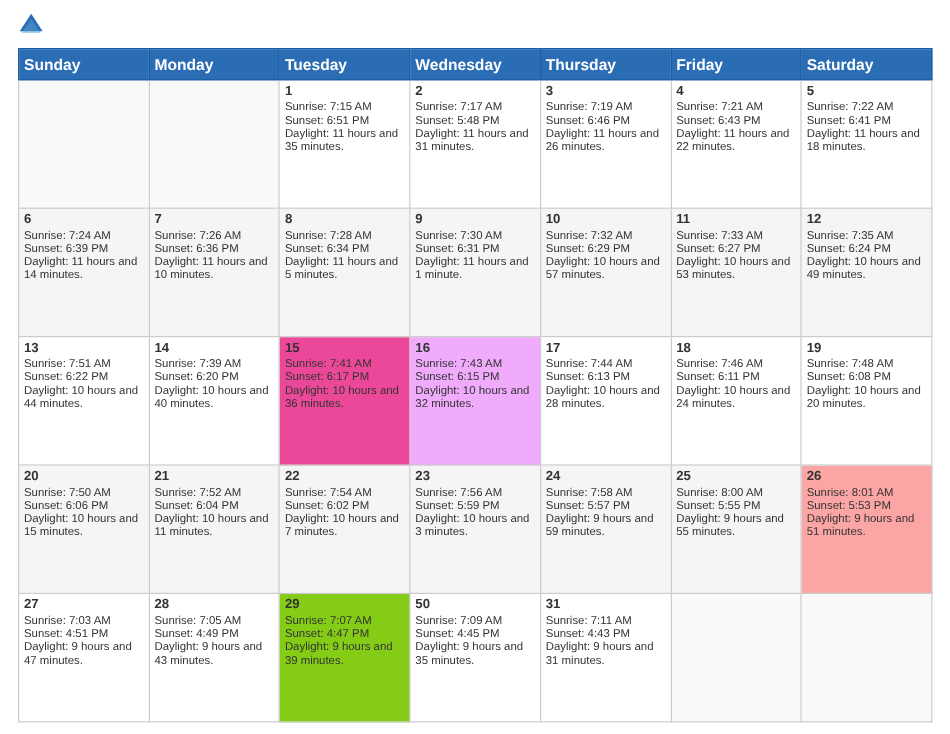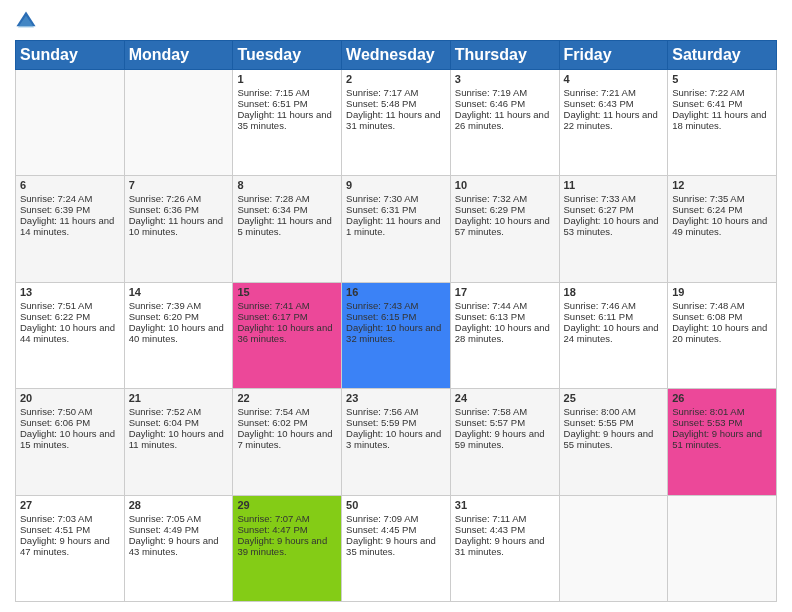--- a/index.html
+++ b/index.html
@@ -62,21 +62,21 @@
     .calendar {
       flex: 1;
       border: 1px solid #ccc;
       border-collapse: collapse;
       width: 100%;
       table-layout: fixed;
     }
     .calendar th {
       background: #2a6db5;
       color: #fff;
-      font-size: 16px;
+      font-size: 13px;
       font-weight: bold;
       padding: 5px 4px;
       text-align: left;
       border: 1px solid #1a5da5;
     }
     .calendar td {
       border: 1px solid #ccc;
       vertical-align: top;
       padding: 3px 4px;
       font-size: 9.5px;
@@ -149,33 +149,33 @@
           <td style="background: rgb(245, 245, 245);"><span class="day-num">8</span><span>Sunrise: 7:28 AM</span><br><span>Sunset: 6:34 PM</span><br><span>Daylight: 11 hours and 5 minutes.</span></td>
           <td style="background: rgb(245, 245, 245);"><span class="day-num">9</span><span>Sunrise: 7:30 AM</span><br><span>Sunset: 6:31 PM</span><br><span>Daylight: 11 hours and 1 minute.</span></td>
           <td style="background: rgb(245, 245, 245);"><span class="day-num">10</span><span>Sunrise: 7:32 AM</span><br><span>Sunset: 6:29 PM</span><br><span>Daylight: 10 hours and 57 minutes.</span></td>
           <td style="background: rgb(245, 245, 245);"><span class="day-num">11</span><span>Sunrise: 7:33 AM</span><br><span>Sunset: 6:27 PM</span><br><span>Daylight: 10 hours and 53 minutes.</span></td>
           <td style="background: rgb(245, 245, 245);"><span class="day-num">12</span><span>Sunrise: 7:35 AM</span><br><span>Sunset: 6:24 PM</span><br><span>Daylight: 10 hours and 49 minutes.</span></td>
         </tr>
         <tr>
           <td style="background: rgb(255, 255, 255);"><span class="day-num">13</span><span>Sunrise: 7:51 AM</span><br><span>Sunset: 6:22 PM</span><br><span>Daylight: 10 hours and 44 minutes.</span></td>
           <td style="background: rgb(255, 255, 255);"><span class="day-num">14</span><span>Sunrise: 7:39 AM</span><br><span>Sunset: 6:20 PM</span><br><span>Daylight: 10 hours and 40 minutes.</span></td>
           <td style="background: #ec4899;"><span class="day-num">15</span><span>Sunrise: 7:41 AM</span><br><span>Sunset: 6:17 PM</span><br><span>Daylight: 10 hours and 36 minutes.</span></td>
-          <td style="background: #3b82f6; margin-top: 15px;"><span class="day-num">16</span><span>Sunrise: 7:43 AM</span><br><span>Sunset: 6:15 PM</span><br><span>Daylight: 10 hours and 32 minutes.</span></td>
+          <td style="background: #f0abfc; margin-top: 15px;"><span class="day-num">16</span><span>Sunrise: 7:43 AM</span><br><span>Sunset: 6:15 PM</span><br><span>Daylight: 10 hours and 32 minutes.</span></td>
           <td style="background: rgb(255, 255, 255);"><span class="day-num">17</span><span>Sunrise: 7:44 AM</span><br><span>Sunset: 6:13 PM</span><br><span>Daylight: 10 hours and 28 minutes.</span></td>
           <td style="background: rgb(255, 255, 255);"><span class="day-num">18</span><span>Sunrise: 7:46 AM</span><br><span>Sunset: 6:11 PM</span><br><span>Daylight: 10 hours and 24 minutes.</span></td>
           <td style="background: rgb(255, 255, 255);"><span class="day-num">19</span><span>Sunrise: 7:48 AM</span><br><span>Sunset: 6:08 PM</span><br><span>Daylight: 10 hours and 20 minutes.</span></td>
         </tr>
         <tr>
           <td style="background: rgb(245, 245, 245);"><span class="day-num">20</span><span>Sunrise: 7:50 AM</span><br><span>Sunset: 6:06 PM</span><br><span>Daylight: 10 hours and 15 minutes.</span></td>
           <td style="background: rgb(245, 245, 245);"><span class="day-num">21</span><span>Sunrise: 7:52 AM</span><br><span>Sunset: 6:04 PM</span><br><span>Daylight: 10 hours and 11 minutes.</span></td>
           <td style="background: rgb(245, 245, 245);"><span class="day-num">22</span><span>Sunrise: 7:54 AM</span><br><span>Sunset: 6:02 PM</span><br><span>Daylight: 10 hours and 7 minutes.</span></td>
           <td style="background: rgb(245, 245, 245); margin-top: 23px;"><span class="day-num">23</span><span>Sunrise: 7:56 AM</span><br><span>Sunset: 5:59 PM</span><br><span>Daylight: 10 hours and 3 minutes.</span></td>
           <td style="background: rgb(245, 245, 245);"><span class="day-num">24</span><span>Sunrise: 7:58 AM</span><br><span>Sunset: 5:57 PM</span><br><span>Daylight: 9 hours and 59 minutes.</span></td>
           <td style="background: rgb(245, 245, 245);"><span class="day-num">25</span><span>Sunrise: 8:00 AM</span><br><span>Sunset: 5:55 PM</span><br><span>Daylight: 9 hours and 55 minutes.</span></td>
-          <td style="background: #ec4899;"><span class="day-num">26</span><span>Sunrise: 8:01 AM</span><br><span>Sunset: 5:53 PM</span><br><span>Daylight: 9 hours and 51 minutes.</span></td>
+          <td style="background: #fca5a5;"><span class="day-num">26</span><span>Sunrise: 8:01 AM</span><br><span>Sunset: 5:53 PM</span><br><span>Daylight: 9 hours and 51 minutes.</span></td>
         </tr>
         <tr>
           <td style="background: rgb(255, 255, 255);"><span class="day-num">27</span><span>Sunrise: 7:03 AM</span><br><span>Sunset: 4:51 PM</span><br><span>Daylight: 9 hours and 47 minutes.</span></td>
           <td style="background: rgb(255, 255, 255);"><span class="day-num">28</span><span>Sunrise: 7:05 AM</span><br><span>Sunset: 4:49 PM</span><br><span>Daylight: 9 hours and 43 minutes.</span></td>
           <td style="background: #84cc16;"><span class="day-num">29</span><span>Sunrise: 7:07 AM</span><br><span>Sunset: 4:47 PM</span><br><span>Daylight: 9 hours and 39 minutes.</span></td>
           <td style="background: rgb(255, 255, 255);"><span class="day-num">50</span><span>Sunrise: 7:09 AM</span><br><span>Sunset: 4:45 PM</span><br><span>Daylight: 9 hours and 35 minutes.</span></td>
           <td style="background: rgb(255, 255, 255);"><span class="day-num">31</span><span>Sunrise: 7:11 AM</span><br><span>Sunset: 4:43 PM</span><br><span>Daylight: 9 hours and 31 minutes.</span></td>
           <td class="empty-cell"></td>
           <td class="empty-cell"></td>
         </tr>

